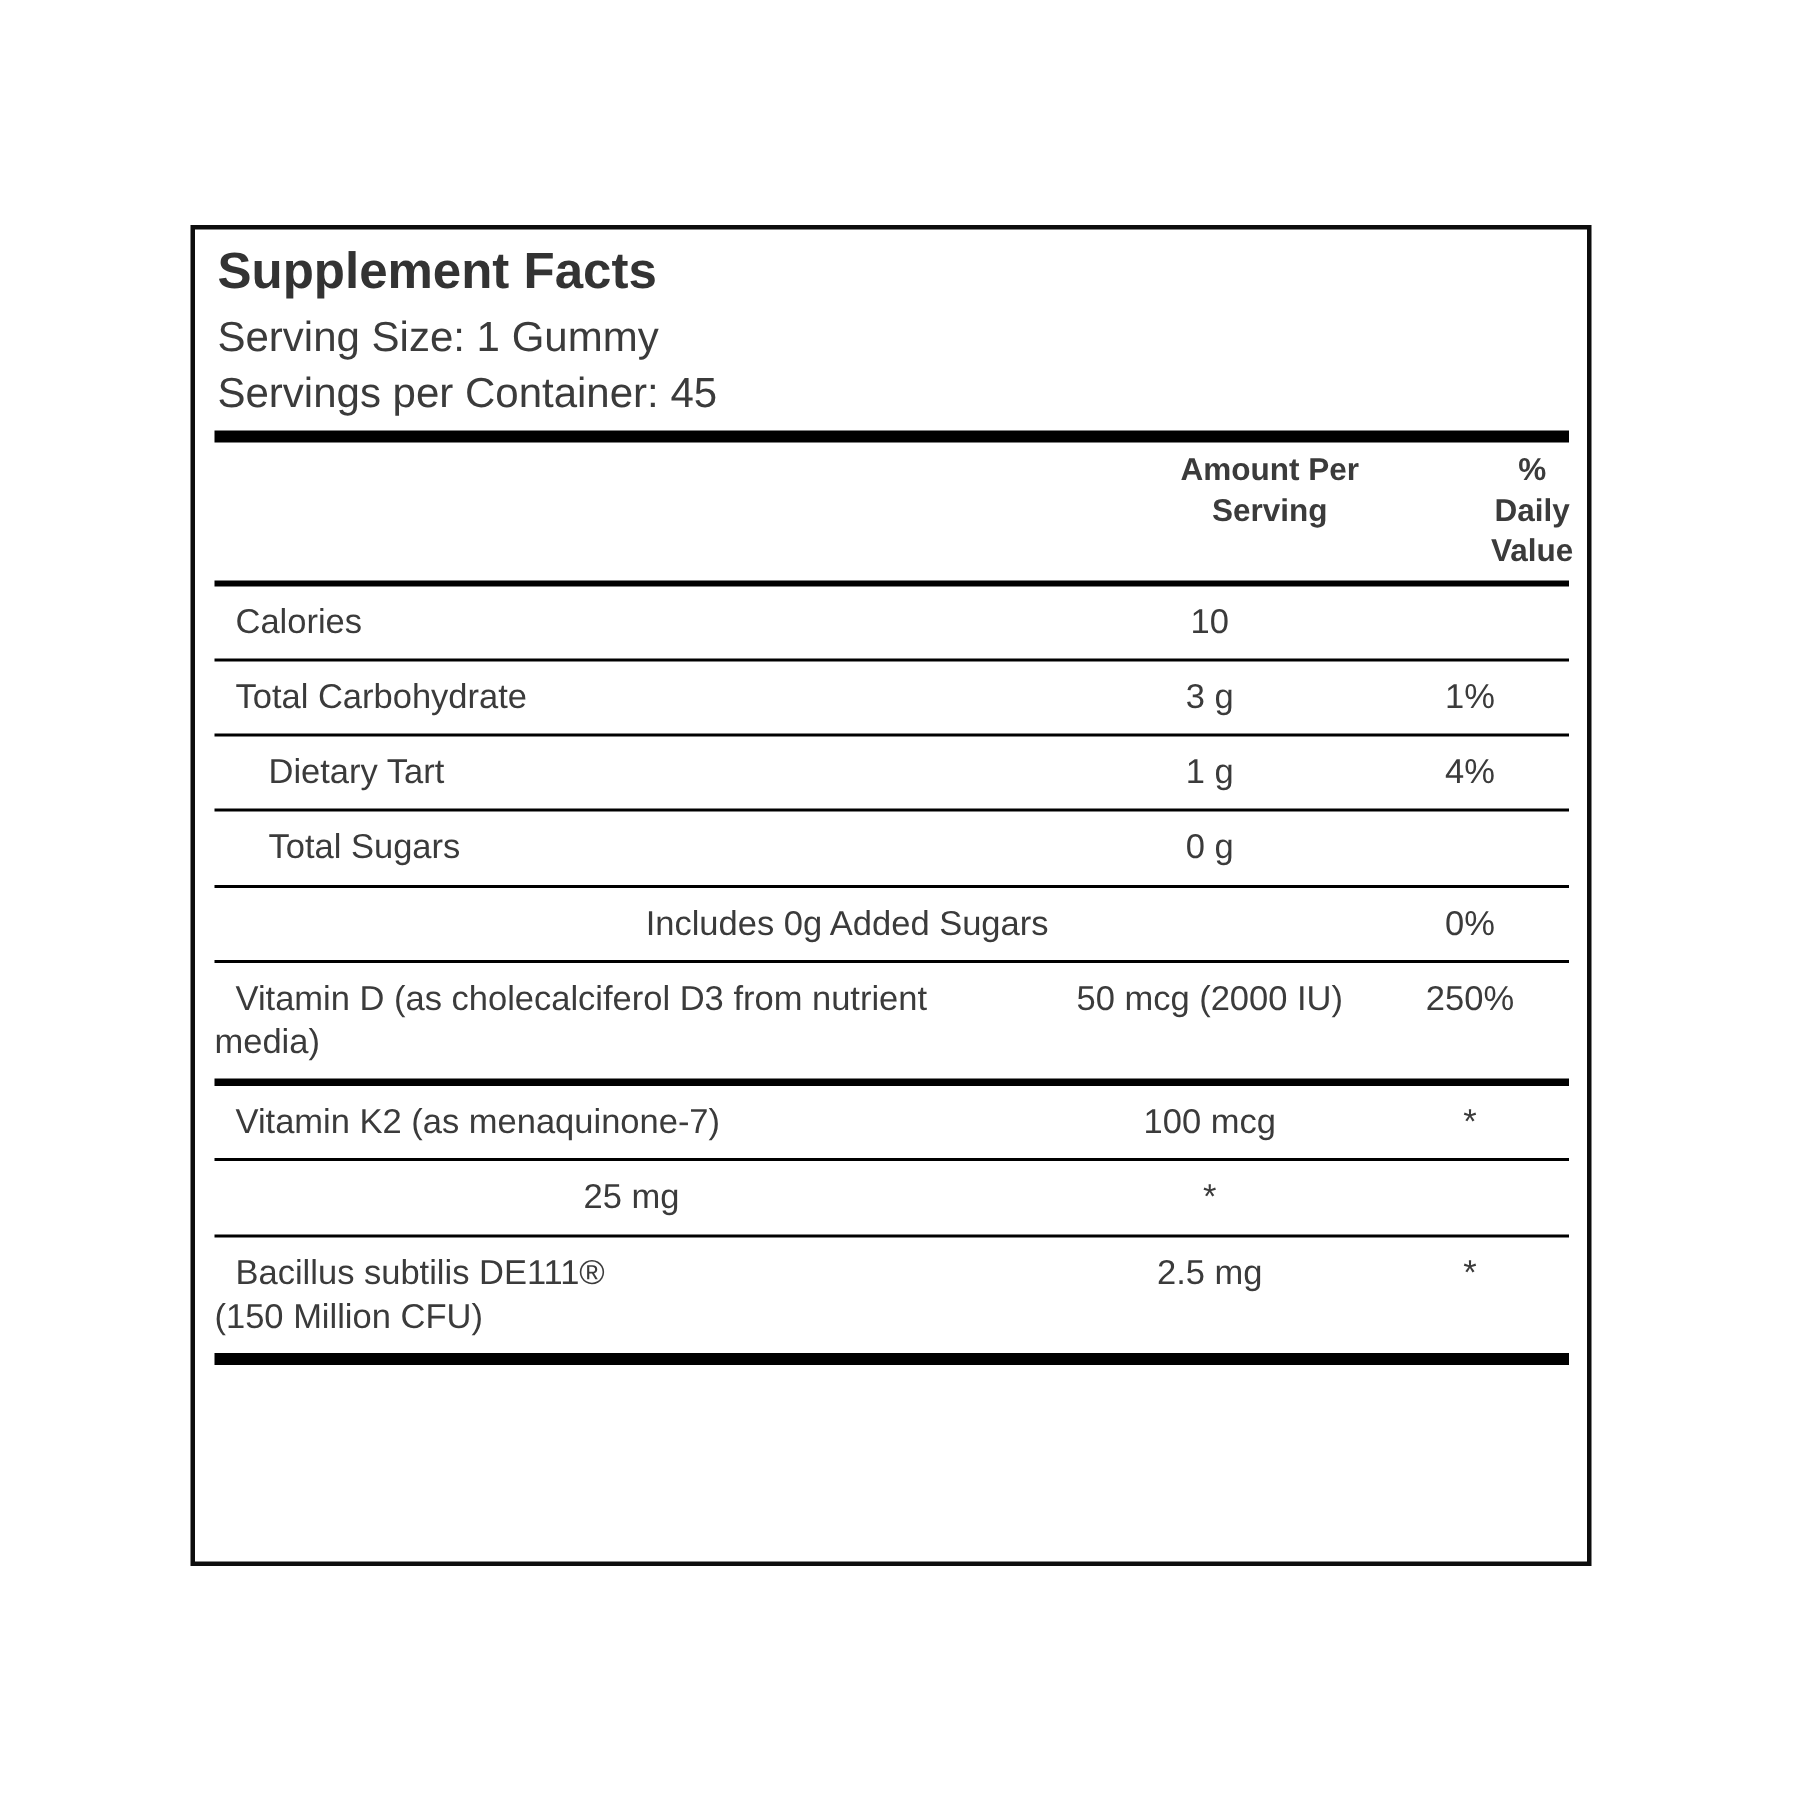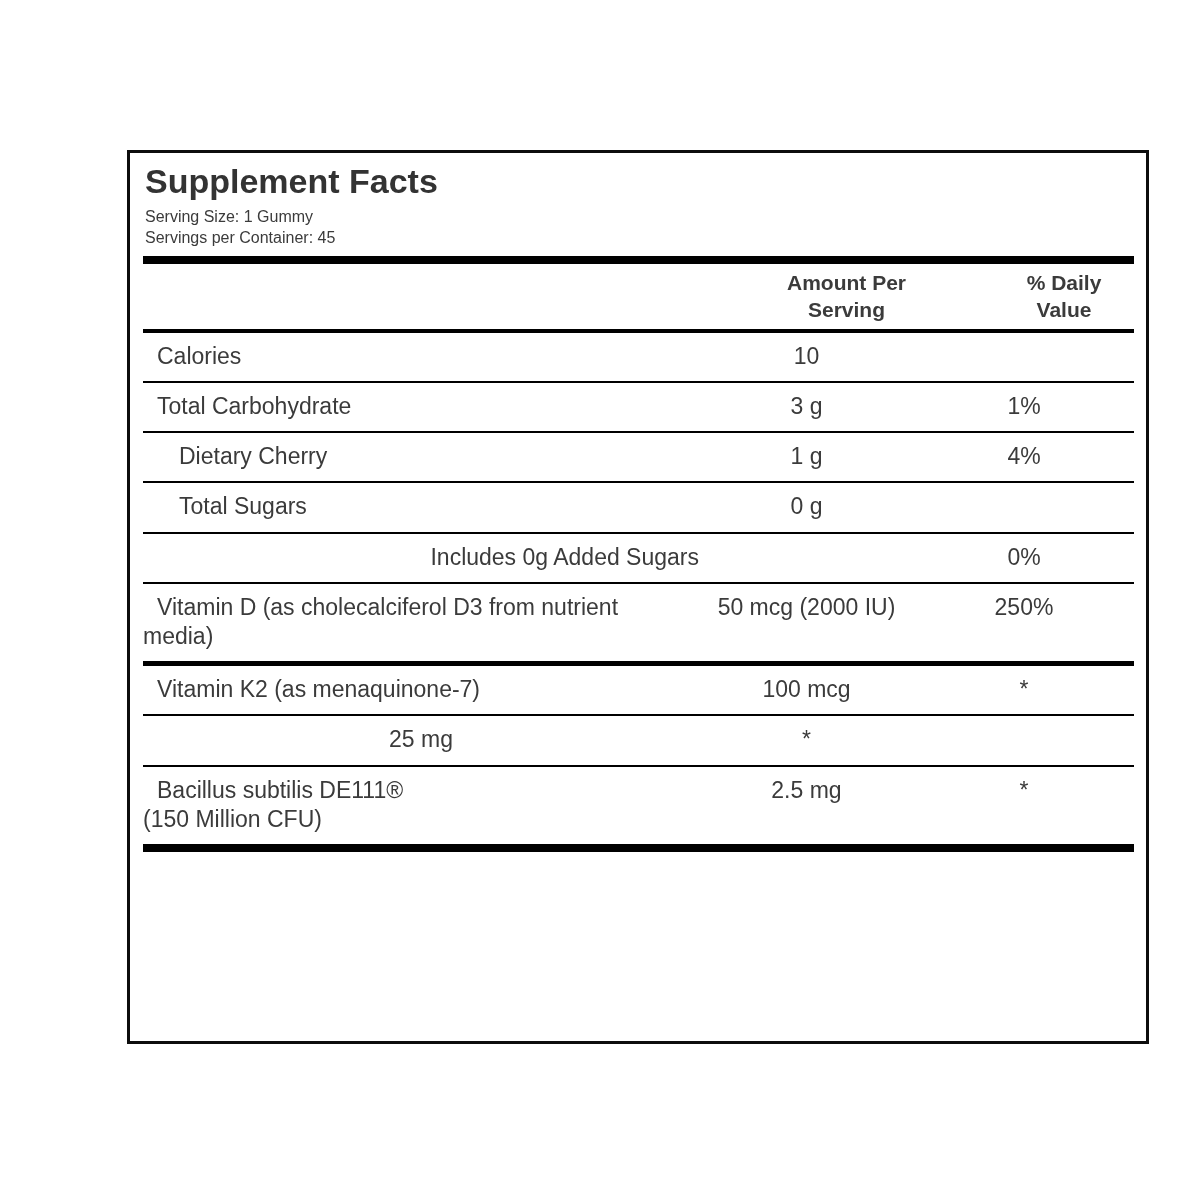--- a/index.html
+++ b/index.html
@@ -12,37 +12,37 @@
     height: 1200px;
     position: relative;
     font-family: "Liberation Sans", "DejaVu Sans", sans-serif;
     color: #3b3b3b;
     overflow: hidden;
   }
   .label-box {
     position: absolute;
     left: 127px;
     top: 150px;
-    width: 1022px;
+    width: 934px;
     height: 894px;
     box-sizing: border-box;
     border: 3px solid #0d0d0d;
     background: #ffffff;
     padding: 8px 12px 0 13px;
     overflow: hidden;
   }
   .panel-title {
     font-size: 34px;
     font-weight: bold;
     color: #333333;
     margin: 2px 0 7px 2px;
     line-height: 1.1;
   }
   .serving {
-    font-size: 16px;
+    font-size: 28px;
     line-height: 1.3;
     margin-left: 2px;
     color: #3b3b3b;
   }
   .bar {
     height: 8px;
     background: #000000;
   }
   .bar.top {
     margin-top: 7px;
@@ -128,21 +128,21 @@
     <div class="namecell">
       <div class="name">Total Carbohydrate</div>
 
     </div>
     <div class="amount">3 g</div>
     <div class="daily">1%</div>
   </div>
 
   <div class="row nutrient rule-thin">
     <div class="namecell">
-      <div class="name indent-1">Dietary Cherry</div>
+      <div class="name indent-1">Dietary Tart</div>
 
     </div>
     <div class="amount">1 g</div>
     <div class="daily">4%</div>
   </div>
 
   <div class="row nutrient rule-thin">
     <div class="namecell">
       <div class="name indent-1">Total Sugars</div>
 

